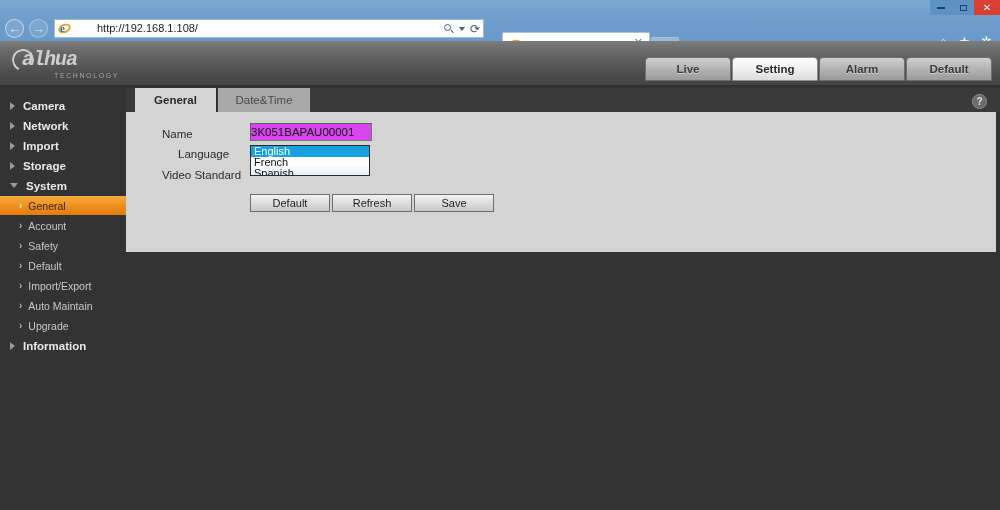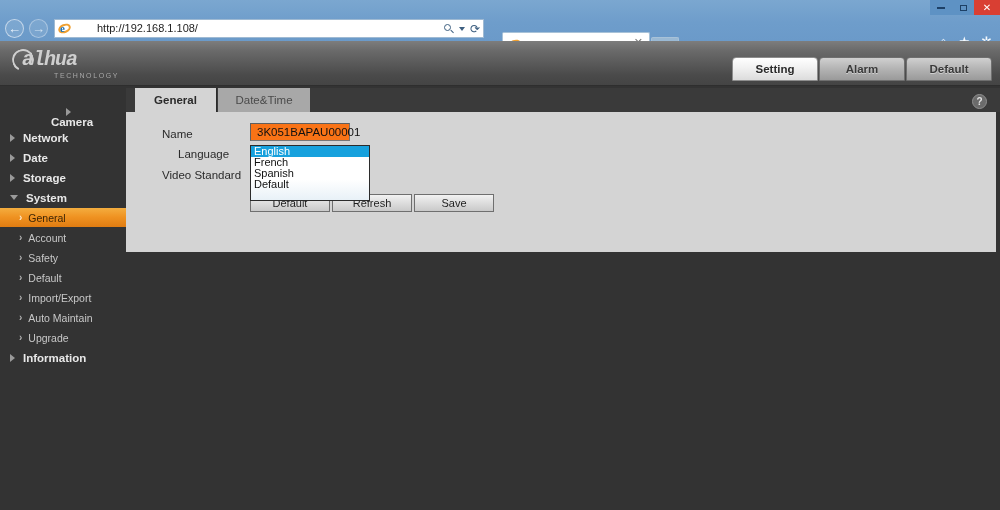--- a/index.html
+++ b/index.html
@@ -241,32 +241,32 @@
   .form-label {
     position: absolute;
     font-size: 11.5px; color: #2b2b2b;
   }
   #lbl-name     { left: 36px; top: 16px; }
   #lbl-language { left: 36px; top: 36px; margin-left: 16px; }
   #lbl-video    { left: 36px; top: 57px; }
 
   #name-input {
     position: absolute; left: 124px; top: 11px;
-    width: 100px; height: 18px;
-    background: #f97316;
+    width: 122px; height: 18px;
+    background: #d946ef;
     border: 1px solid #767676;
     border-top-color: #5f5f5f; border-left-color: #5f5f5f;
     font-size: 11.5px; color: #111;
     display: flex; align-items: center;
-    padding-left: 6px;
+    padding-left: 0;
   }
 
   #lang-dropdown {
     position: absolute; left: 124px; top: 33px;
-    width: 120px; height: 56px;
+    width: 120px; height: 31px;
     background: linear-gradient(#ffffff 0%, #ffffff 62%, #e8f1f7 100%);
     border: 1px solid #2b2b2b;
     overflow: hidden;
     z-index: 5;
   }
   .lang-opt {
     height: 11px;
     font-size: 11px; color: #111;
     padding-left: 3px;
     display: flex; align-items: center;
@@ -351,46 +351,49 @@
 
 <div id="app-header">
   <div id="logo">
     <span id="logo-at"></span>
     <span id="logo-word">alhua</span>
     <span id="logo-sub">TECHNOLOGY</span>
   </div>
 </div>
 
 <div id="main-nav">
+  <div class="nav-tab">
+      <span>Live</span>
+    </div>
   <div class="nav-tab active">
       <span>Setting</span>
     </div>
   <div class="nav-tab">
       <span>Alarm</span>
     </div>
   <div class="nav-tab">
       <span>Default</span>
     </div>
 </div>
 
 <div id="sidebar">
 
-  <div class="side-row group" style="margin-top:20px;flex-direction:column;">
+  <div class="side-row group" style="margin-top:8px;">
     <span class="tri-right"></span>
     <span class="side-label-top">Camera</span>
   </div>
   <div class="spacer-sm"></div>
   <div class="side-row group">
     <span class="tri-right"></span>
     <span class="side-label-top">Network</span>
   </div>
   <div class="spacer-sm"></div>
   <div class="side-row group">
     <span class="tri-right"></span>
-    <span class="side-label-top">Date</span>
+    <span class="side-label-top">Import</span>
   </div>
   <div class="spacer-sm"></div>
   <div class="side-row group">
     <span class="tri-right"></span>
     <span class="side-label-top">Storage</span>
   </div>
   <div class="spacer-sm"></div>
   <div class="side-row group">
     <span class="tri-down"></span>
     <span class="side-label-top">System</span>

